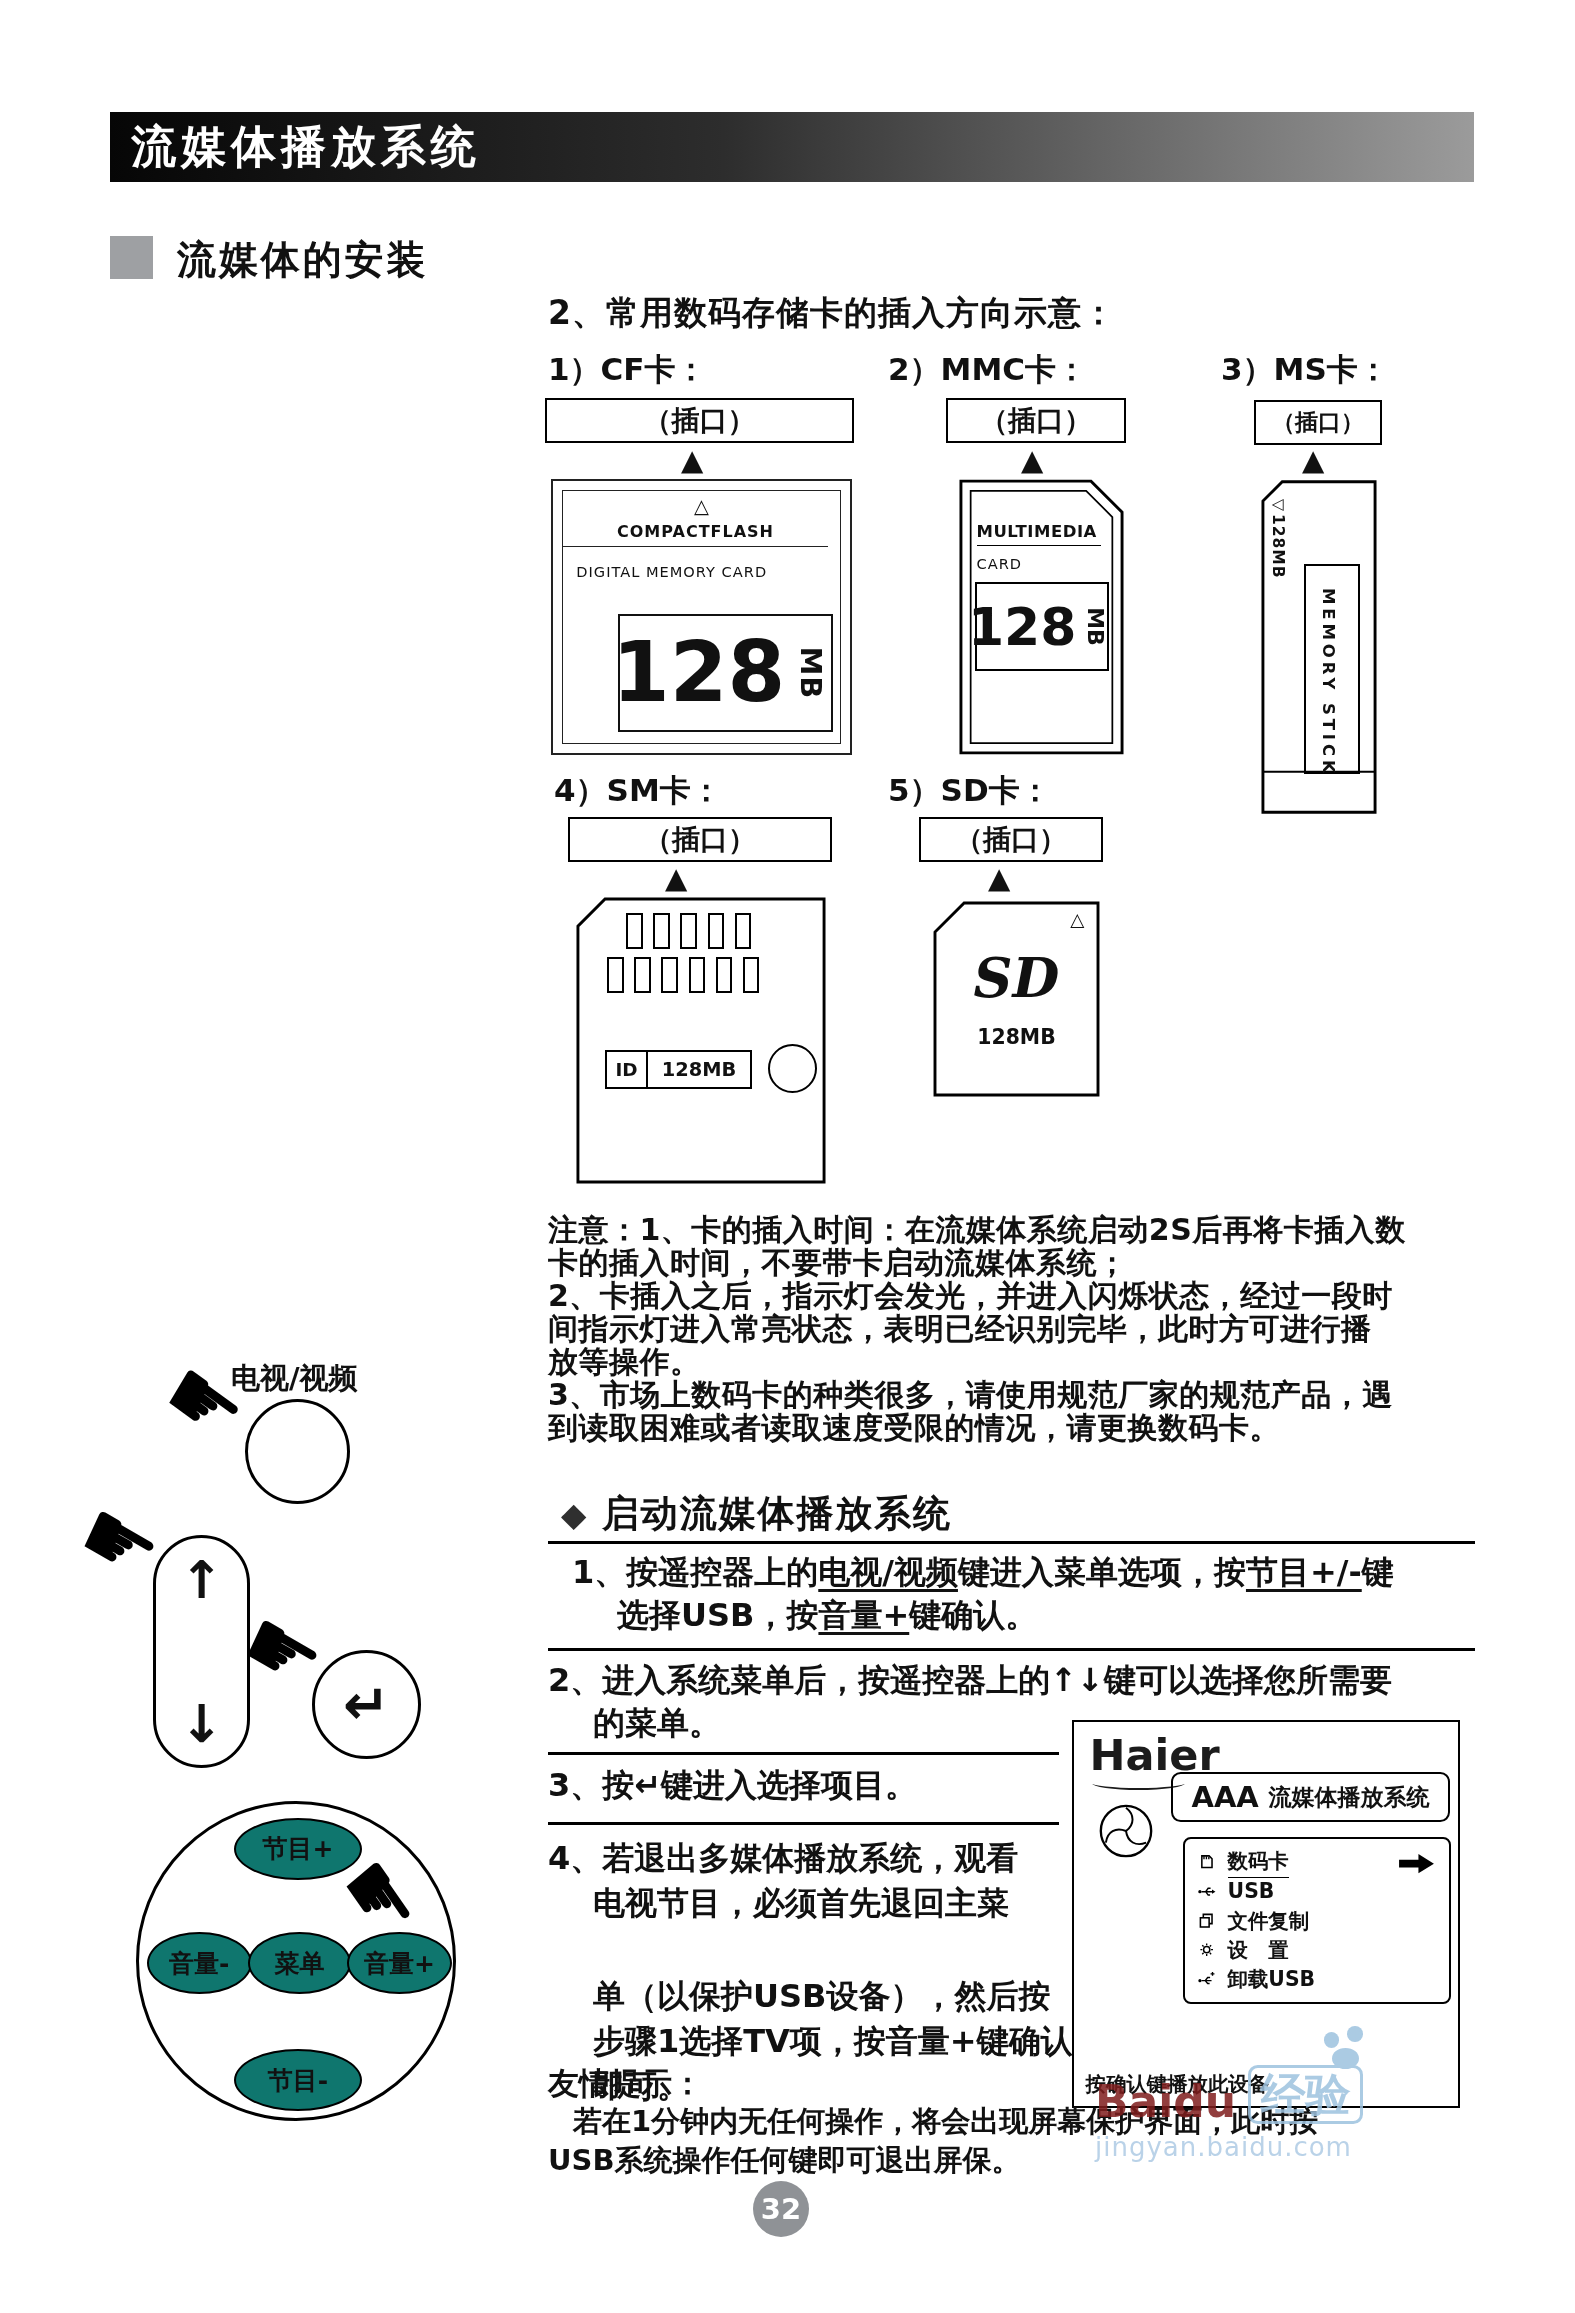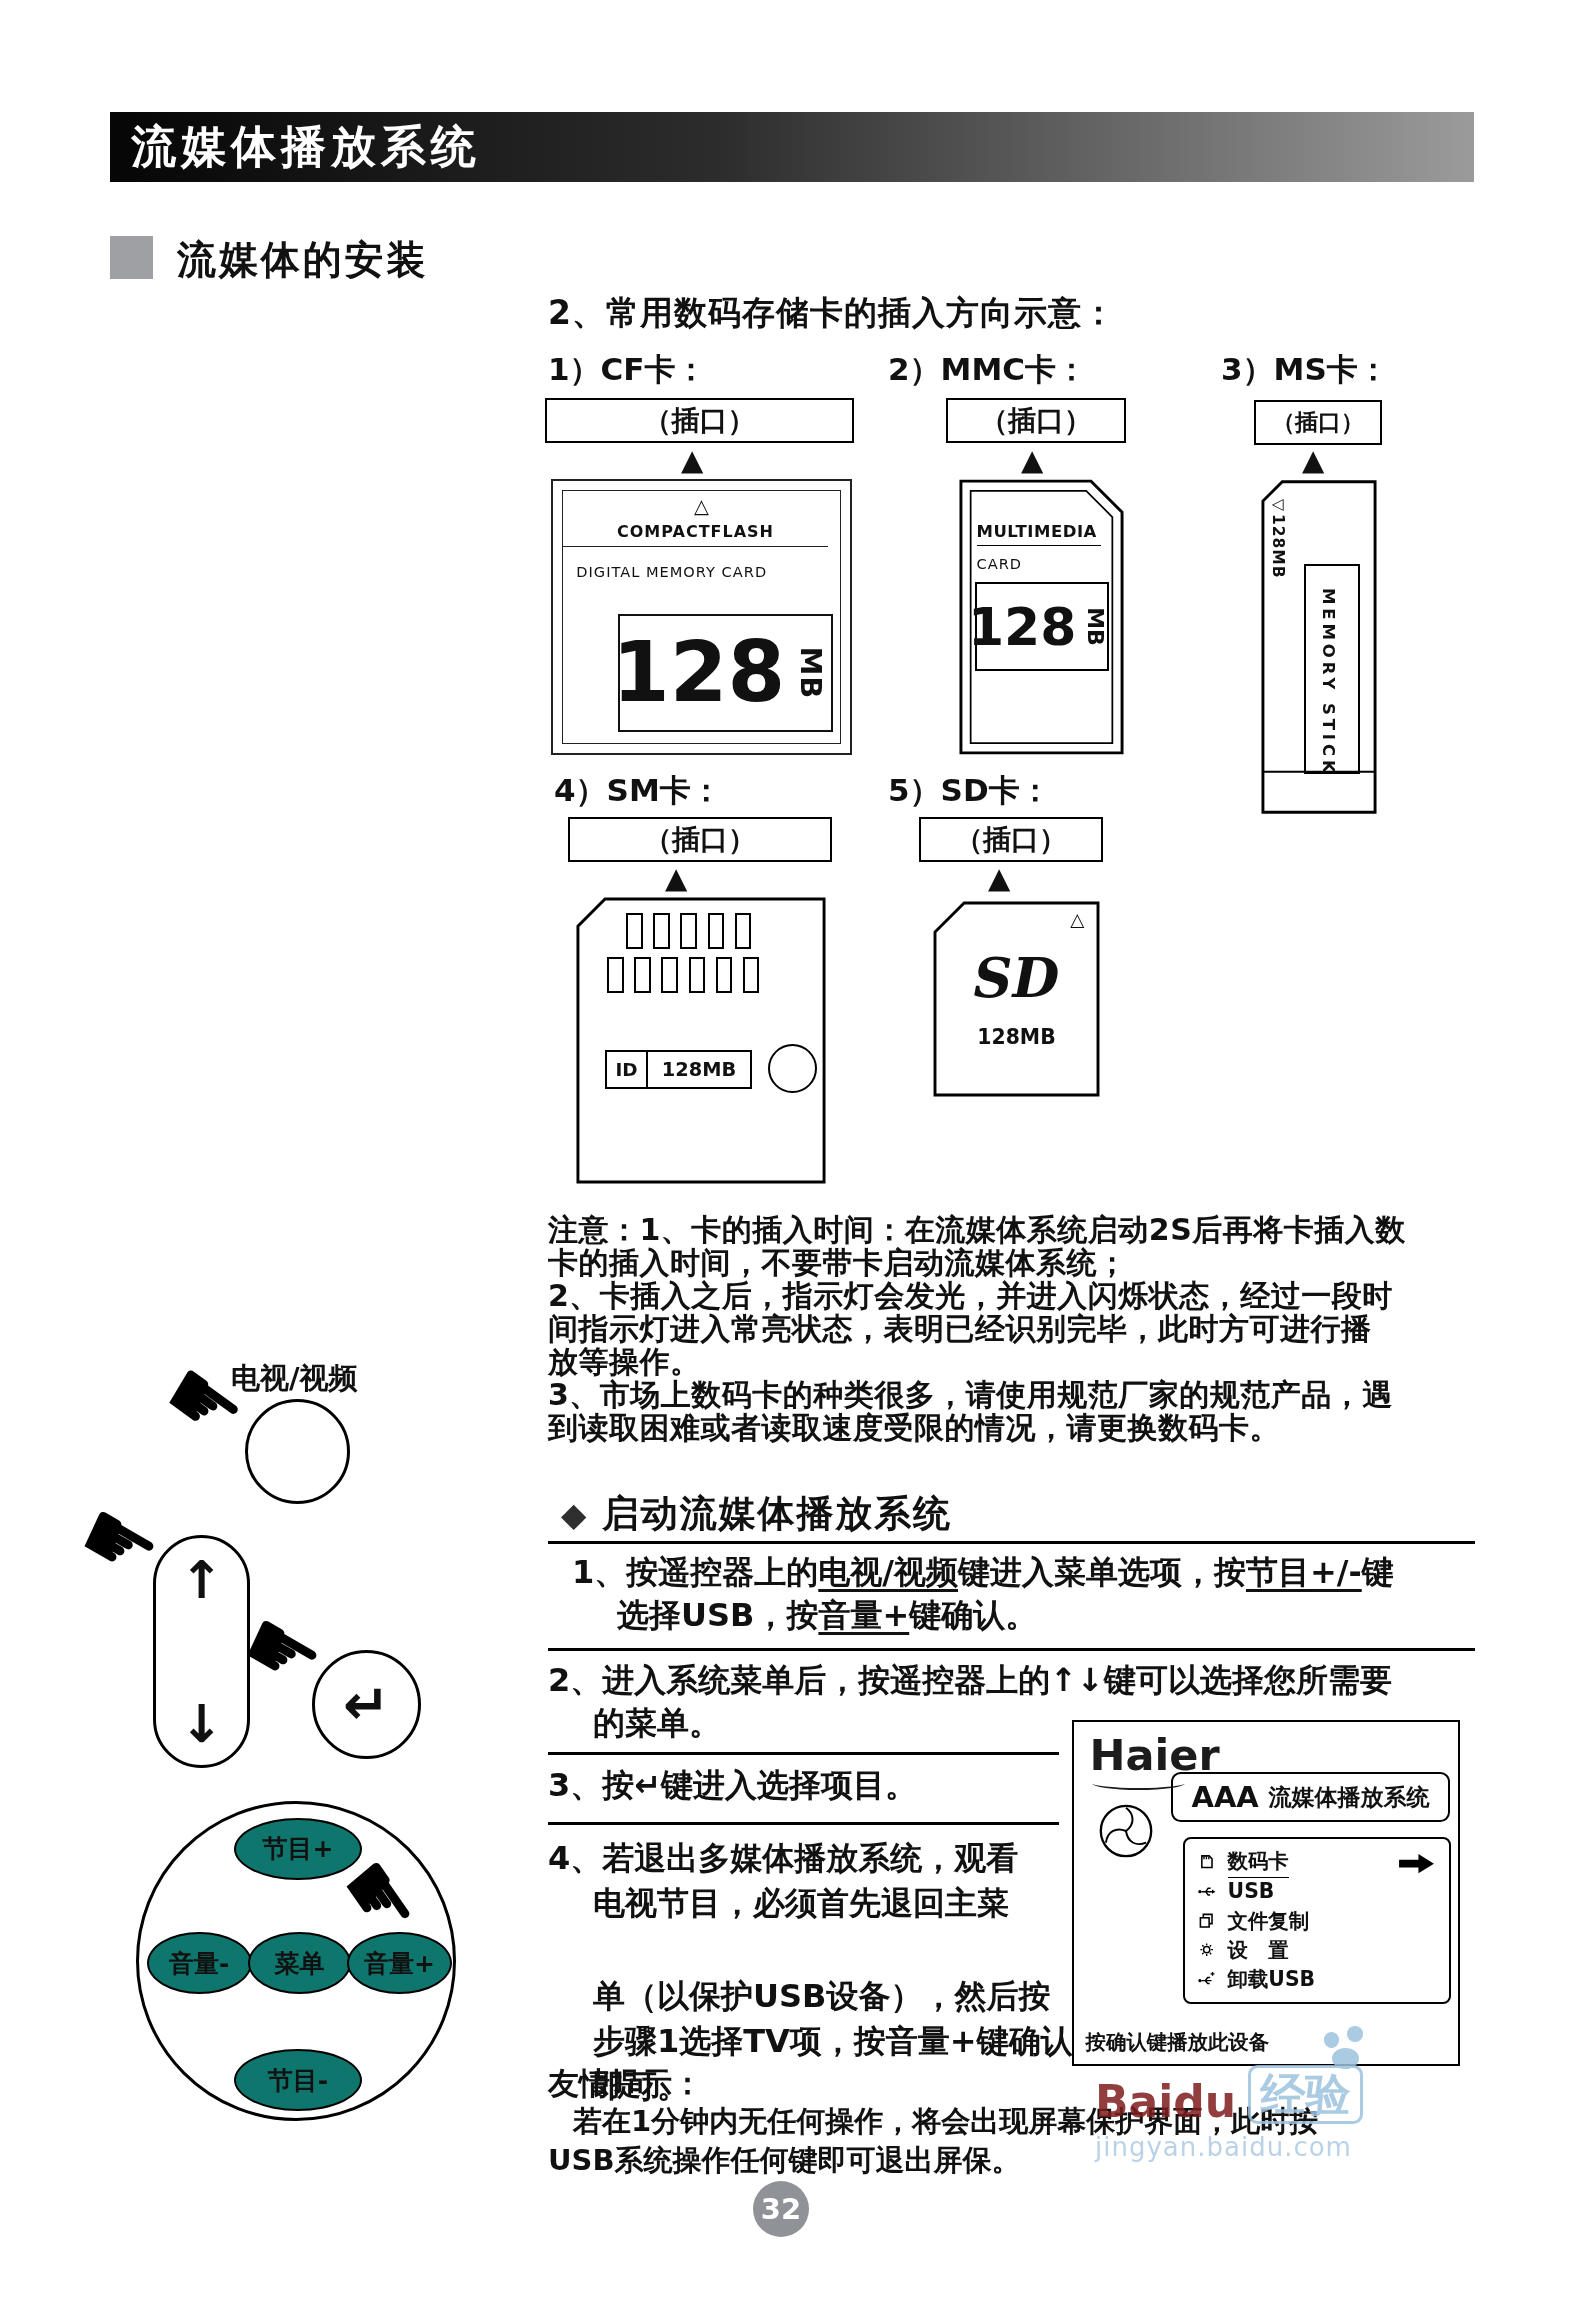--- a/index.html
+++ b/index.html
@@ -318,21 +318,21 @@
   </div>
 
   <div class="abs" style="left:548px;top:1836px;">
     <div class="step4-line nowrap">4、若退出多媒体播放系统，观看</div>
     <div class="step4-line nowrap" style="margin-left:45px;">电视节目，必须首先退回主菜</div>
     <div class="step4-line nowrap" style="margin-left:45px;margin-top:48px;">单（以保护USB设备），然后按</div>
     <div class="step4-line nowrap" style="margin-left:45px;">步骤1选择TV项，按音量+键确认</div>
     <div class="step4-line nowrap" style="margin-left:45px;">即可。</div>
   </div>
 
-  <div class="abs tv" style="left:1072px;top:1720px;width:388px;height:346px;">
+  <div class="abs tv" style="left:1072px;top:1720px;width:388px;height:388px;">
     <div class="tv-logo nowrap">Haier</div>
     <div class="tv-logo-swoosh"></div>
     <svg class="tv-fan" width="62" height="62" viewBox="0 0 64 64">
       <circle cx="32" cy="32" r="26" fill="none" stroke="#000" stroke-width="2.4"></circle>
       <path d="M32 8 C 41 15, 41 25, 32 32" fill="none" stroke="#000" stroke-width="2"></path>
       <path d="M32 8 C 41 15, 41 25, 32 32" transform="rotate(120 32 32)" fill="none" stroke="#000" stroke-width="2"></path>
       <path d="M32 8 C 41 15, 41 25, 32 32" transform="rotate(240 32 32)" fill="none" stroke="#000" stroke-width="2"></path>
     </svg>
     <div class="tv-titlebox">
       <span class="tv-aaa nowrap">AAA</span>

